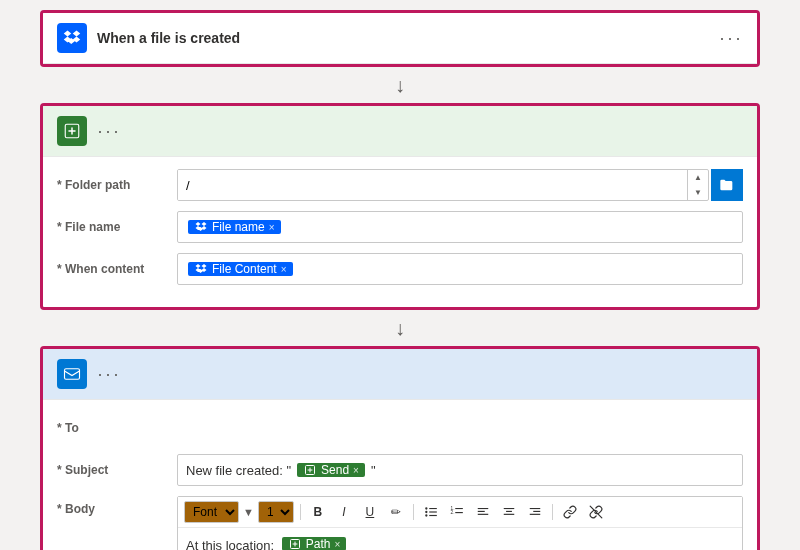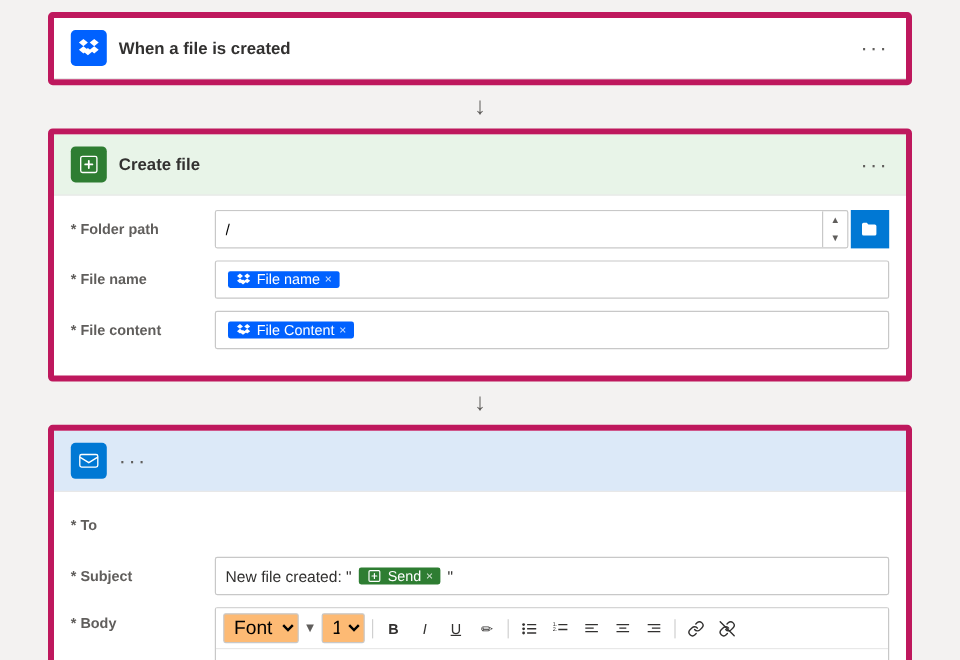--- a/index.html
+++ b/index.html
@@ -17,21 +17,21 @@
       display: flex;
       flex-direction: column;
       align-items: center;
       gap: 0;
     }
 
     
     .card {
       width: 720px;
       background: #fff;
-      border: 5px solid #be185d;
+      border: 3px solid #be185d;
       border-radius: 4px;
       overflow: hidden;
     }
 
     .card-header {
       display: flex;
       align-items: center;
       padding: 10px 14px;
       background: #fff;
       border-bottom: 1px solid #e8e8e8;
@@ -224,22 +224,22 @@
       gap: 4px;
       padding: 4px 6px;
       border-bottom: 1px solid #e8e8e8;
       background: #fff;
     }
 
     .toolbar-select {
       border: 1px solid #c8c8c8;
       border-radius: 2px;
       padding: 2px 4px;
-      font-size: 16px;
-      background: #fdba74;
+      font-size: 12px;
+      background: #a16207;
       cursor: pointer;
     }
 
     .toolbar-btn {
       width: 22px;
       height: 22px;
       display: flex;
       align-items: center;
       justify-content: center;
       border: none;
@@ -307,21 +307,20 @@
   </div>
 
   <div class="card">
     <div class="card-header create-file-header">
       <div class="card-icon create-file">
         <svg class="icon-svg" viewBox="0 0 24 24" xmlns="http://www.w3.org/2000/svg">
           <rect x="3" y="3" width="18" height="18" rx="2" fill="none" stroke="white" stroke-width="1.5"></rect>
           <path d="M8 12h8M12 8v8" stroke="white" stroke-width="2" stroke-linecap="round"></path>
         </svg>
       </div>
-      <span class="card-title">Create file</span>
       <span class="card-more">···</span>
     </div>
     <div class="card-body">
 
       <div class="field-row">
         <span class="field-label">* Folder path</span>
         <div class="field-input with-spinner" style="padding:0; overflow:hidden;">
           <input type="text" class="spinner-input" style="flex: 1 1 0%; border: none; outline: none; padding: 4px 8px; font-size: 13px;" value="/">
           <div class="spinner-buttons">
             <div class="spinner-btn">▲</div>
@@ -344,21 +343,21 @@
                   <path d="M6 2L1 6l5 4-5 4 5 4 5-4-5-4 5-4L6 2zm12 0l-5 4 5 4-5 4 5 4 5-4-5-4 5-4-5-4zM6 16l5 4 5-4-5-4-5 4z" fill="white"></path>
                 </svg>
             </span>
             <span>File name</span>
             <span class="tag-close">×</span>
           </span>
         </div>
       </div>
 
       <div class="field-row">
-        <span class="field-label">* File content</span>
+        <span class="field-label">* When content</span>
         <div class="field-input">
           <span class="tag dropbox-tag">
             <span class="tag-icon">
               <svg width="12" height="12" viewBox="0 0 24 24">
                   <path d="M6 2L1 6l5 4-5 4 5 4 5-4-5-4 5-4L6 2zm12 0l-5 4 5 4-5 4 5 4 5-4-5-4 5-4-5-4zM6 16l5 4 5-4-5-4-5 4z" fill="white"></path>
                 </svg>
             </span>
             <span>File Content</span>
             <span class="tag-close">×</span>
           </span>

